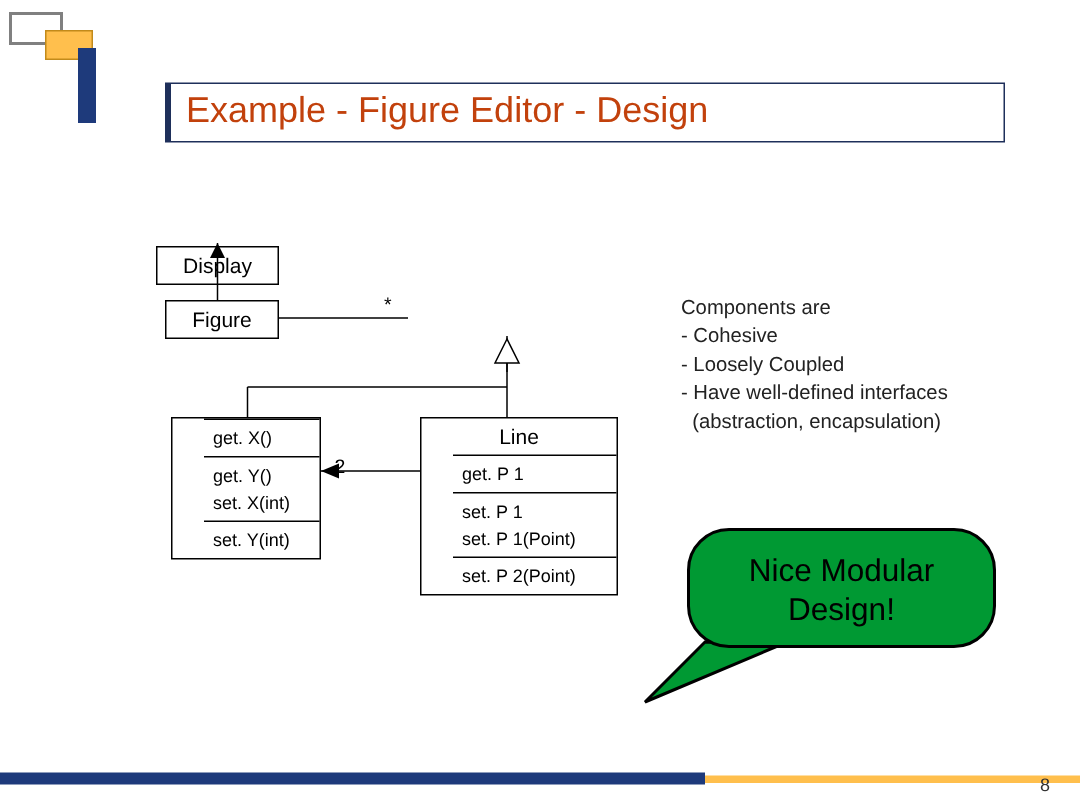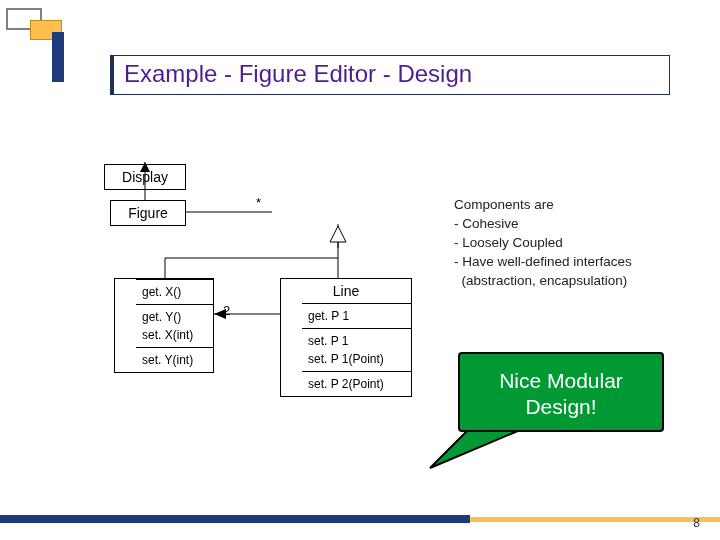--- a/index.html
+++ b/index.html
@@ -27,21 +27,21 @@
   }
   .title-box {
     position: absolute;
     left: 110px;
     top: 55px;
     width: 560px;
     border: 1px solid #1e2f5a;
     border-left: 4px solid #1e2f5a;
     font-family: Verdana, Arial, sans-serif;
     font-size: 24px;
-    color: #4c1d95;
+    color: #c2410c;
     padding: 4px 10px 6px 10px;
     box-sizing: border-box;
   }
   .svg-diagram {
     position: absolute;
     left: 0;
     top: 0;
   }
   .uml-box {
     position: absolute;
@@ -73,22 +73,22 @@
     color: #222;
   }
   .callout {
     position: absolute;
     left: 458px;
     top: 352px;
     width: 206px;
     height: 80px;
     background: #009933;
     border: 2px solid #000;
-    border-radius: 4px;
-    color: #ffffff;
+    border-radius: 28px;
+    color: #000000;
     text-align: center;
     font-size: 21px;
     line-height: 26px;
     padding-top: 14px;
     box-sizing: border-box;
     z-index: 3;
   }
   .foot-bar {
     position: absolute;
     left: 0;

